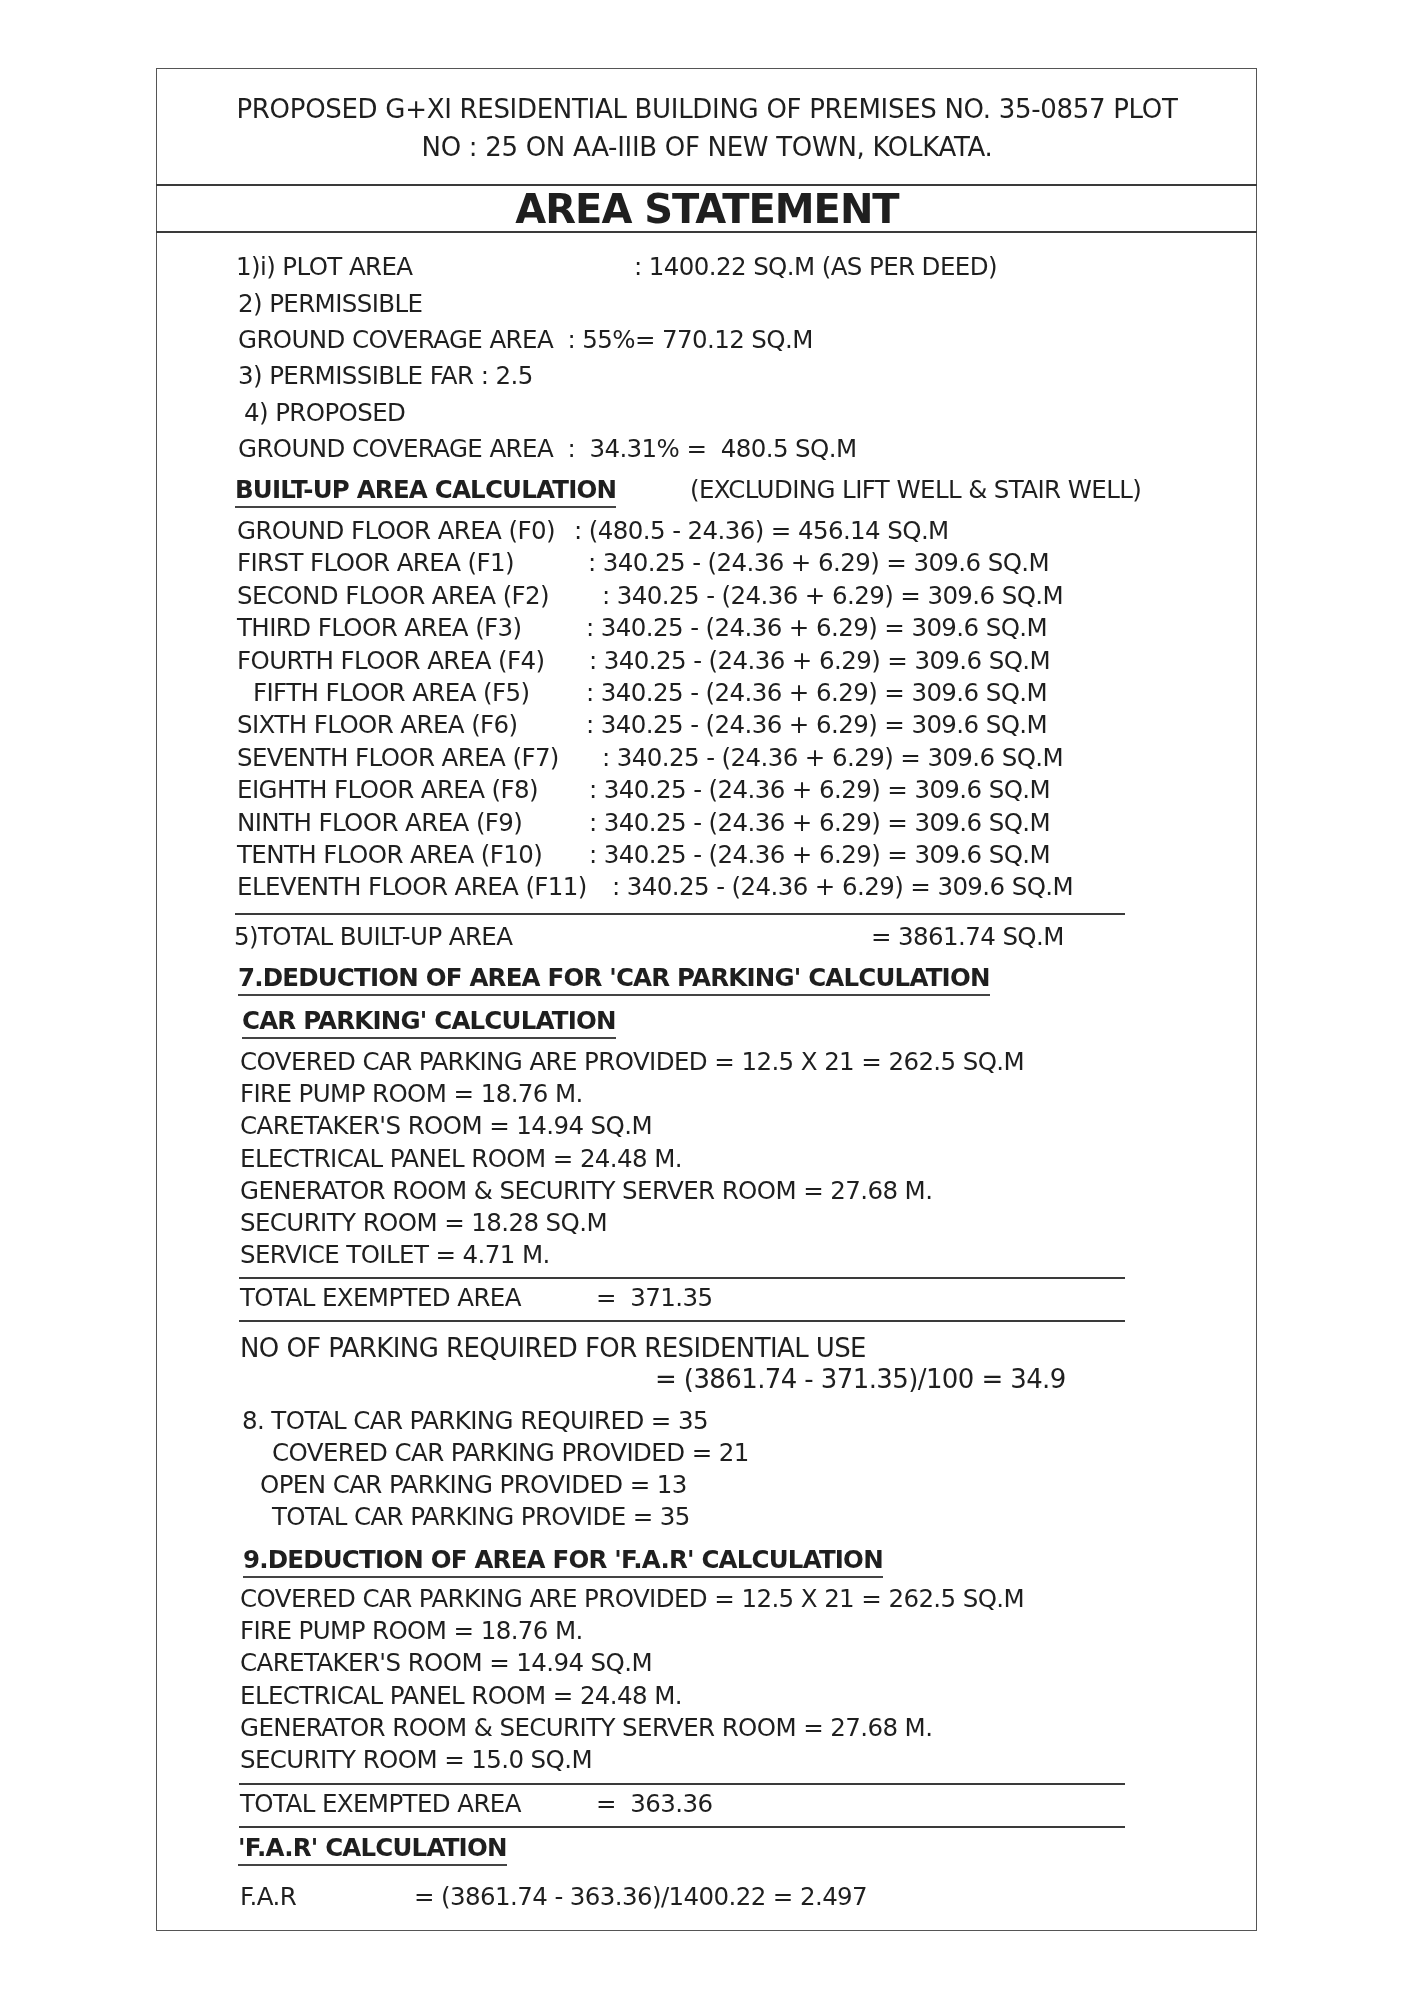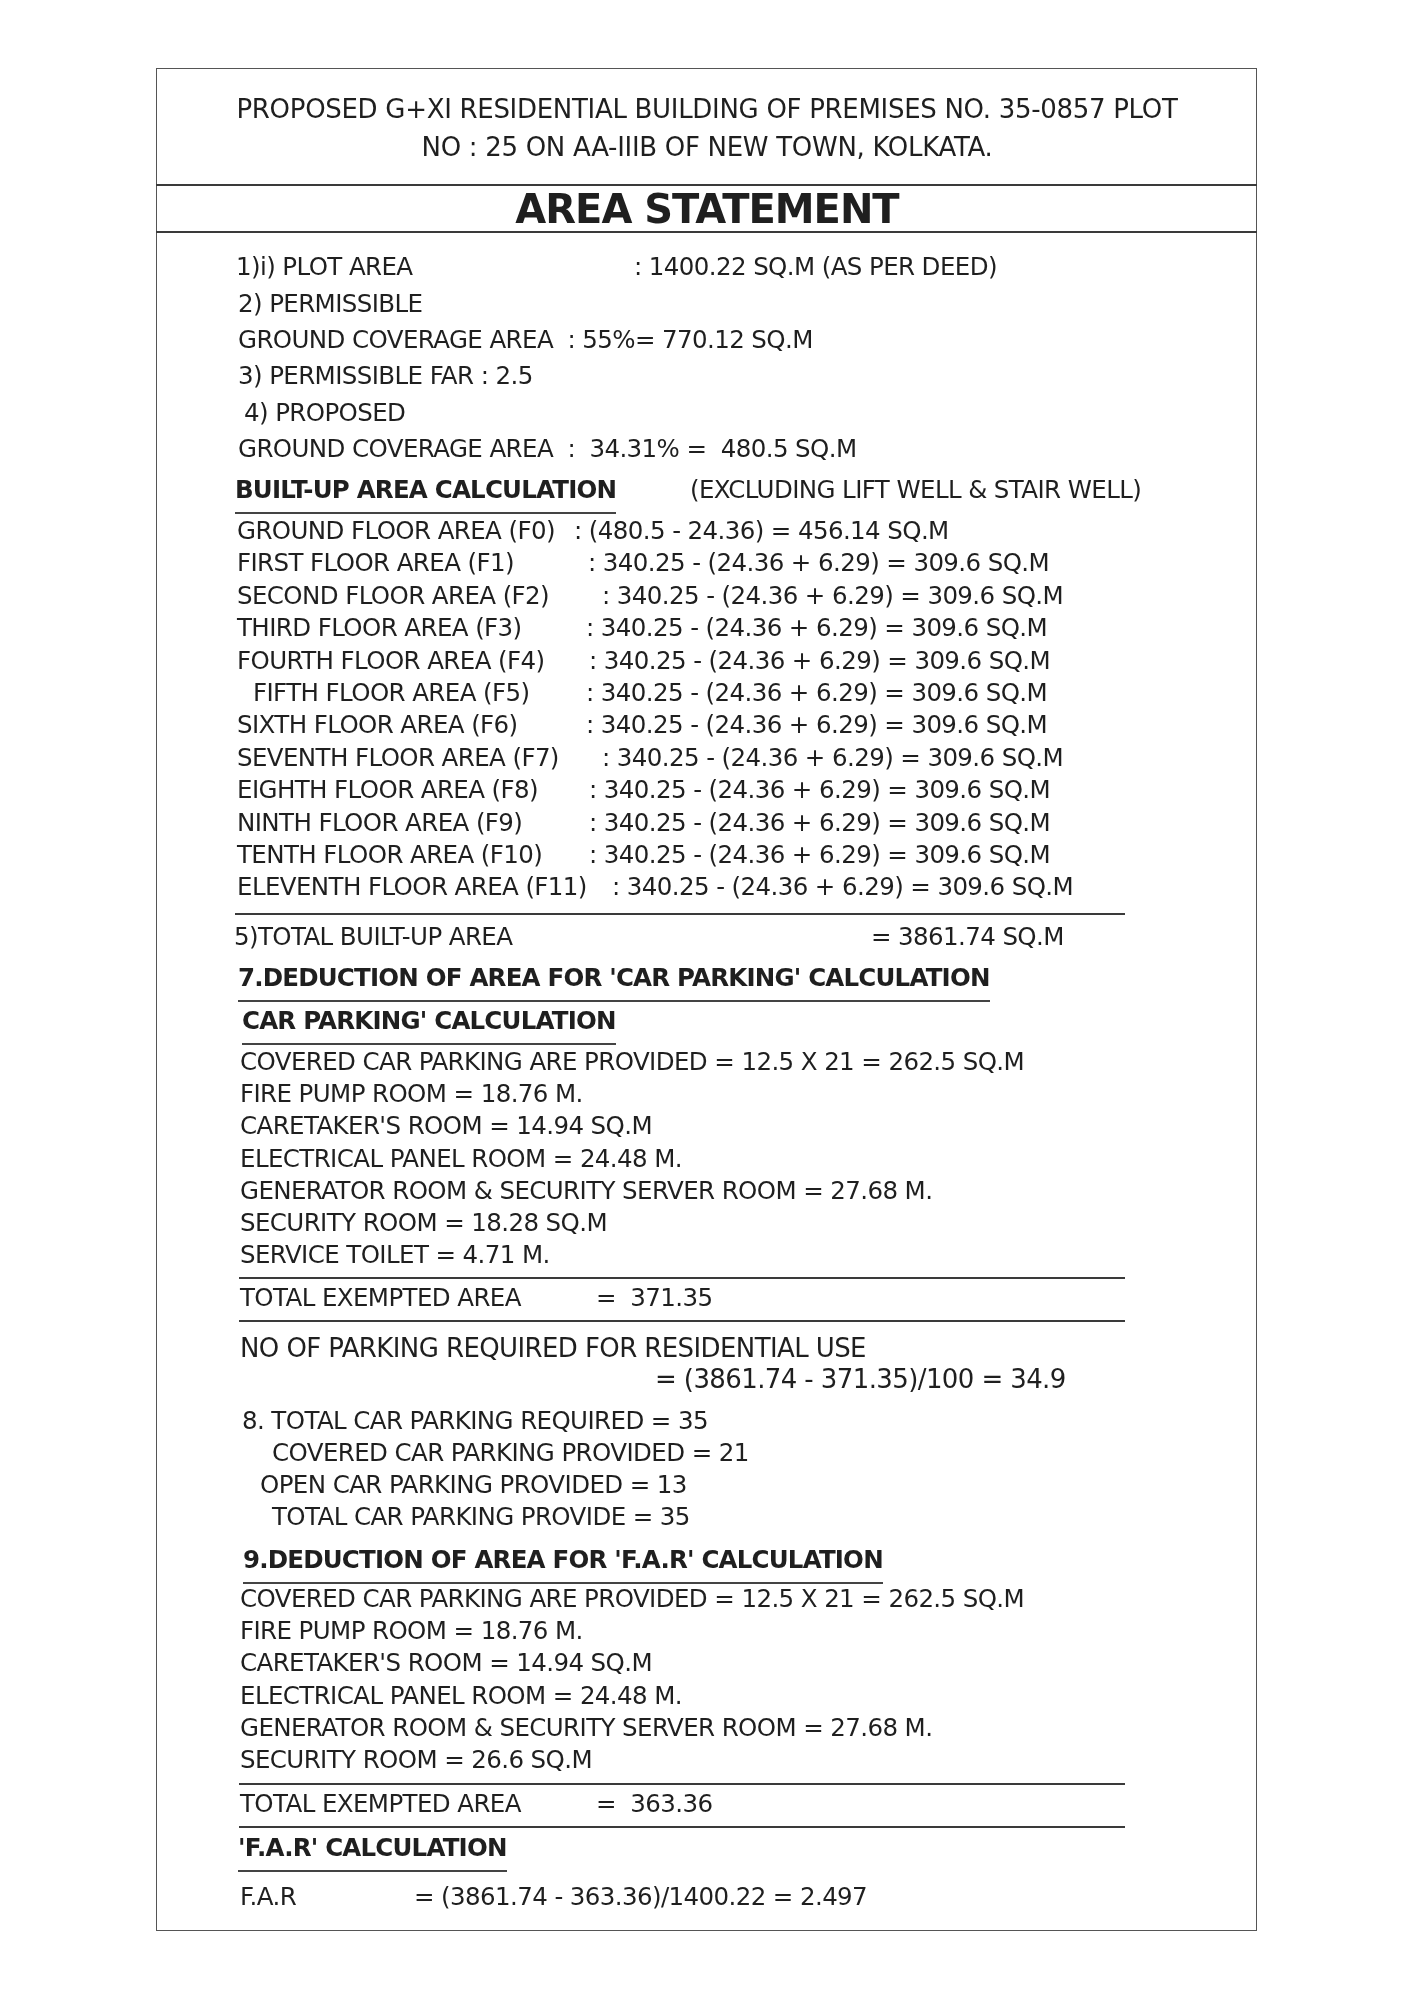--- a/index.html
+++ b/index.html
@@ -5,21 +5,21 @@
     html, body { margin:0; padding:0; background:#ffffff; }
     body { width:1414px; height:2000px; position:relative; overflow:hidden;
            font-family:"DejaVu Sans", sans-serif; color:#1f1f1f; }
     .sheet { position:absolute; left:156px; top:68px; width:1101px; height:1863px;
              border:1.5px solid #555; box-sizing:border-box; }
     .hline { position:absolute; background:#3a3a3a; height:2px; }
     .txt { position:absolute; white-space:pre; font-size:24.5px; letter-spacing:-0.6px; line-height:1; }
     .title { position:absolute; left:0; width:100%; text-align:center; font-size:26px; letter-spacing:-0.3px; white-space:pre; }
     .heading { position:absolute; left:0; width:100%; text-align:center; font-size:40px; font-weight:bold; letter-spacing:-1px; }
     .bold { font-weight:bold; font-size:24.5px; letter-spacing:-0.8px; }
-    .ul { border-bottom:2.5px solid #444; padding-bottom:9px; }
+    .ul { border-bottom:2.5px solid #444; padding-bottom:3px; }
     .small { font-size:26px; }
   </style>
 </head>
 <body>
 
 <div class="sheet"></div>
 
 <div class="title" style="top:94px;">PROPOSED G+XI RESIDENTIAL BUILDING OF PREMISES NO. 35-0857 PLOT</div>
 <div class="title" style="top:132px;">NO : 25 ON AA-IIIB OF NEW TOWN, KOLKATA.</div>
 <div class="hline" style="left:156px; width:1101px; top:184px;"></div>
@@ -91,21 +91,21 @@
 <div class="txt" style="left:260px; top:1473px;">OPEN CAR PARKING PROVIDED = 13</div>
 <div class="txt" style="left:272px; top:1505px;">TOTAL CAR PARKING PROVIDE = 35</div>
 
 <div class="txt bold ul" style="left:243px; top:1548px;">9.DEDUCTION OF AREA FOR 'F.A.R' CALCULATION</div>
 <div id="far-items">
     <div class="txt" style="left: 240px; top: 1587px;">COVERED CAR PARKING ARE PROVIDED = 12.5 X 21 = 262.5 SQ.M</div>
     <div class="txt" style="left: 240px; top: 1619.2px;">FIRE PUMP ROOM = 18.76 M.</div>
     <div class="txt" style="left: 240px; top: 1651.4px;">CARETAKER'S ROOM = 14.94 SQ.M</div>
     <div class="txt" style="left: 240px; top: 1683.6px;">ELECTRICAL PANEL ROOM = 24.48 M.</div>
     <div class="txt" style="left: 240px; top: 1715.8px;">GENERATOR ROOM &amp; SECURITY SERVER ROOM = 27.68 M.</div>
-    <div class="txt" style="left: 240px; top: 1748px;">SECURITY ROOM = 26.6 SQ.M</div>
+    <div class="txt" style="left: 240px; top: 1748px;">SECURITY ROOM = 15.0 SQ.M</div>
   </div>
 <div class="hline" style="left:239px; width:886px; top:1783px;"></div>
 <div class="txt" style="left:240px; top:1792px;">TOTAL EXEMPTED AREA</div>
 <div class="txt" style="left:596px; top:1792px;">=  363.36</div>
 <div class="hline" style="left:239px; width:886px; top:1826px;"></div>
 
 <div class="txt bold ul" style="left:238px; top:1836px;">'F.A.R' CALCULATION</div>
 <div class="txt" style="left:240px; top:1885px;">F.A.R</div>
 <div class="txt" style="left:414px; top:1885px;">= (3861.74 - 363.36)/1400.22 = 2.497</div>
 

